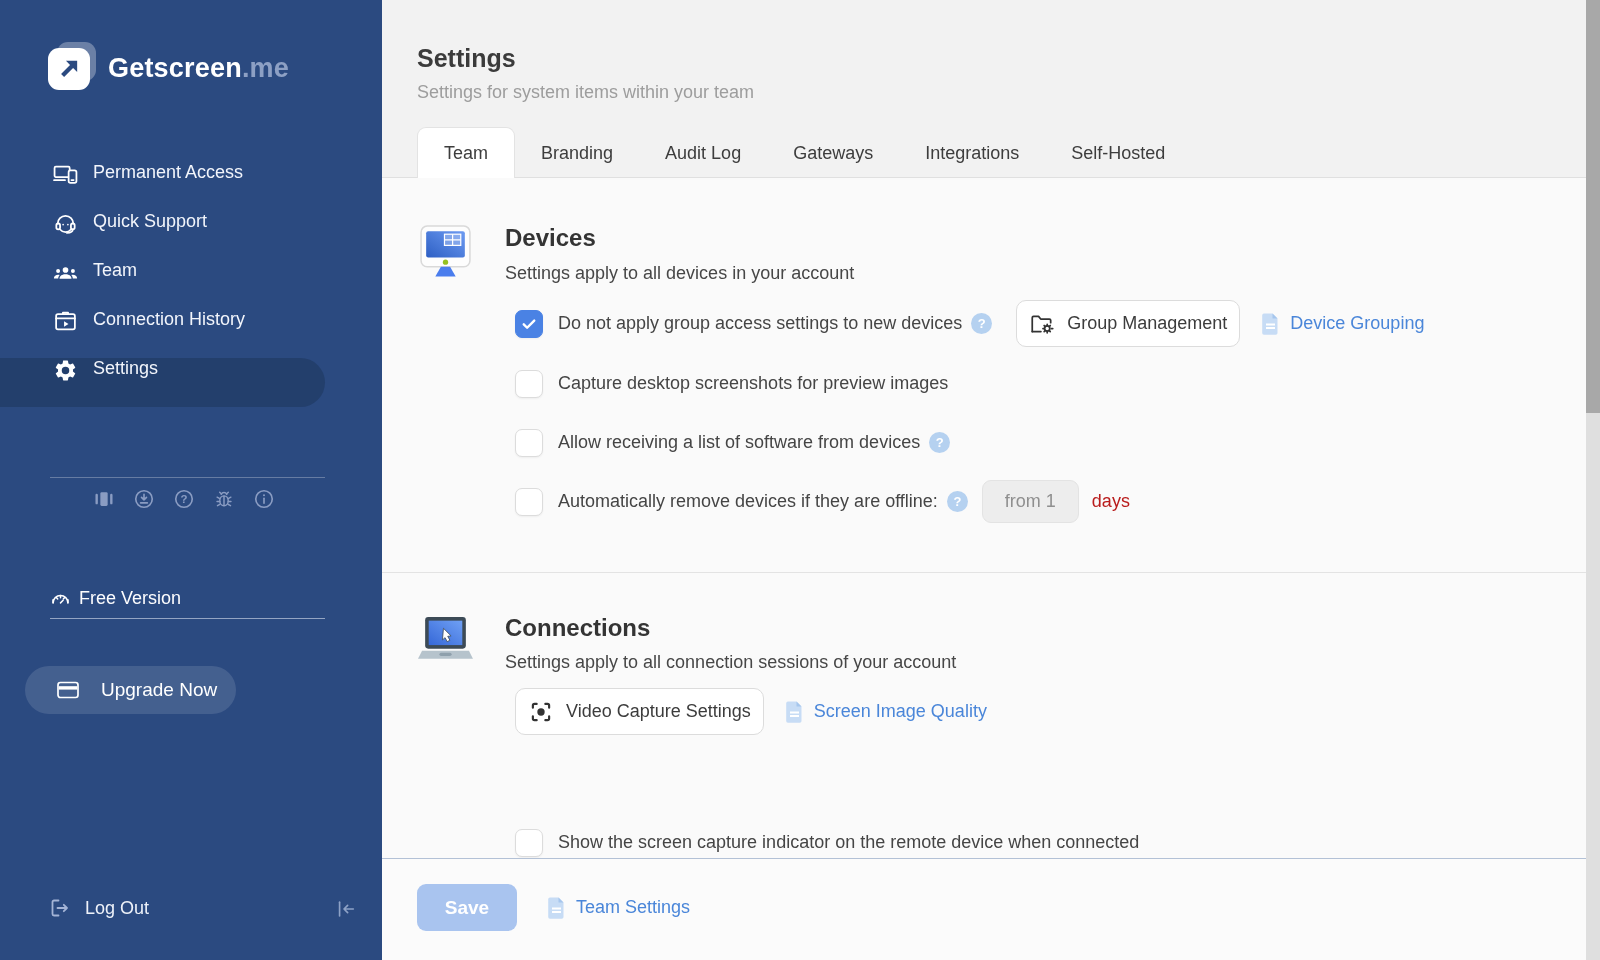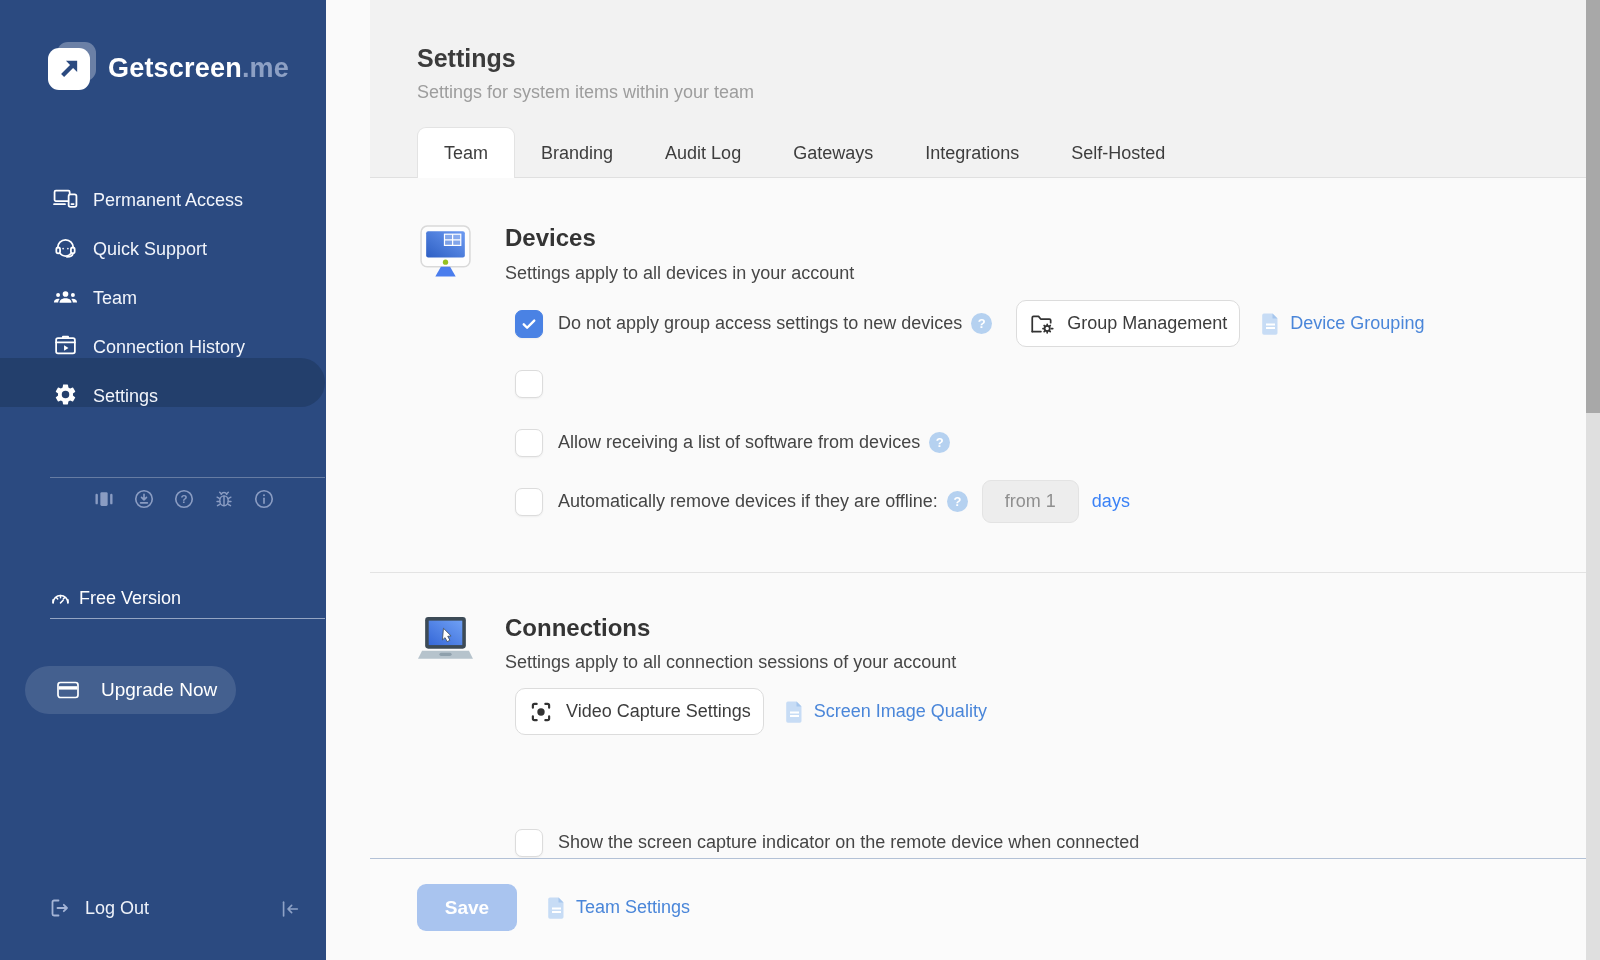--- a/index.html
+++ b/index.html
@@ -1,30 +1,30 @@
 <!DOCTYPE html>
 <html><head>
 <meta charset="utf-8">
 <style>
   * { margin:0; padding:0; box-sizing:border-box; }
   html,body { width:1600px; height:960px; overflow:hidden; }
   body { font-family:"Liberation Sans", sans-serif; background:#fafafa; }
   .app { position:relative; width:1600px; height:960px; overflow:hidden; }
 
   
-  .sidebar { position:absolute; left:0; top:0; bottom:0; width:326px; background:#2b4a80; z-index:30; color:#f2f5fb; }
+  .sidebar { position:absolute; left:0; top:0; bottom:0; width:382px; background:#2b4a80; z-index:30; color:#f2f5fb; }
   .logo { position:absolute; left:48px; top:45px; display:flex; align-items:center; cursor:pointer; }
   .logo-mark { position:relative; width:46px; height:46px; margin-right:14px; }
   .logo-shadow { position:absolute; left:9px; top:-3px; width:39px; height:39px; border-radius:11px; background:rgba(255,255,255,0.3); }
   .logo-box { position:absolute; left:0; top:3px; width:42px; height:42px; border-radius:11px; background:#fff; display:flex; align-items:center; justify-content:center; }
   .logo-text { font-size:27px; font-weight:bold; color:#fff; letter-spacing:.2px; }
   .logo-suffix { color:#8da0c4; }
 
   .nav { position:absolute; top:162px; left:0; width:100%; }
-  .nav-item { position:relative; height:49px; display:flex; align-items:flex-end; padding-left:53px; font-size:18px; cursor:pointer; }
+  .nav-item { position:relative; height:49px; display:flex; align-items:flex-start; padding-left:53px; font-size:18px; cursor:pointer; }
   .nav-item.active { width:325px; background:#233f6c; border-radius:0 25px 25px 0; }
   .nav-icon { width:25px; height:25px; margin-right:15px; flex:none; color:#fff; }
   .shield-badge { position:absolute; right:60px; width:22px; height:24px; }
 
   .sidebar-divider { position:absolute; top:477px; left:50px; width:275px; border-top:1px solid rgba(255,255,255,0.28); }
   .utility-row { position:absolute; top:488px; left:93px; display:flex; gap:18px; color:#8a9cc2; }
   .utility-icon { width:22px; height:22px; cursor:pointer; }
 
   .plan { position:absolute; top:588px; left:50px; display:flex; align-items:center; font-size:18px; color:#fdfdfe; }
   .plan-icon { width:21px; height:21px; margin-right:8px; color:#fff; }
@@ -56,21 +56,21 @@
   .checkbox svg { display:none; width:18px; height:18px; }
   .checkbox.checked svg { display:block; }
   .row-label { margin-left:15px; font-size:18px; color:#454545; white-space:nowrap; }
   .help-badge { margin-left:9px; width:21px; height:21px; border-radius:50%; background:#b5d1f0; color:#fff; font-size:13px; font-weight:bold; display:flex; align-items:center; justify-content:center; cursor:pointer; flex:none; }
   .btn { height:47px; display:flex; align-items:center; padding:0 12px; background:#fff; border:1px solid #dcdcdc; border-radius:10px; font-size:18px; color:#3c3c3c; cursor:pointer; white-space:nowrap; }
   .btn-icon { width:26px; height:26px; margin-right:12px; color:#333; flex:none; }
   .ml24 { margin-left:24px; } .ml20 { margin-left:20px; } .ml14 { margin-left:14px; }
   .link { display:flex; align-items:center; color:#4a86d9; font-size:18px; cursor:pointer; white-space:nowrap; }
   .doc-icon { width:21px; height:24px; margin-right:9px; flex:none; }
   .pill-input { margin-left:14px; width:97px; height:43px; border:1px solid #e3e3e3; background:#ededed; border-radius:9px; text-align:center; font-size:18px; color:#8f8f8f; font-family:inherit; }
-  .unit { margin-left:13px; font-size:18px; color:#3b82f6; }
+  .unit { margin-left:13px; font-size:18px; color:#b91c1c; }
   .divider { position:absolute; left:0; right:0; top:393px; border-top:1px solid #e3e3e3; }
 
   .footer { position:absolute; left:0; right:0; bottom:0; height:102px; background:#fbfbfb; border-top:1px solid #b3c1d6; z-index:20; }
   .save-btn { position:absolute; left:47px; top:25px; width:100px; height:47px; border:none; border-radius:9px; background:#a9c4ef; color:#fff; font-size:19px; font-weight:bold; font-family:inherit; cursor:default; }
   .footer-link { position:absolute; left:176px; top:25px; height:47px; }
 
   .scrollbar { position:absolute; right:0; top:0; width:14px; height:100%; background:#dfdfdf; z-index:40; }
   .scroll-thumb { position:absolute; left:0; top:0; width:14px; height:413px; background:#a8a8a8; cursor:pointer; }
 </style>
 </head>
@@ -261,20 +261,21 @@
               <path d="M5.5 12.5h9M5.5 16h9" stroke="#fff" stroke-width="1.8"></path>
             </svg>
           <span>Device Grouping</span>
         </div>
       </div>
 
       <div class="row" style="top:181px">
         <div class="checkbox">
           
         </div>
+        <span class="row-label">Capture desktop screenshots for preview images</span>
       </div>
 
       <div class="row" style="top:240px">
         <div class="checkbox">
           
         </div>
         <span class="row-label">Allow receiving a list of software from devices</span>
         <span class="help-badge">?</span>
       </div>
 

